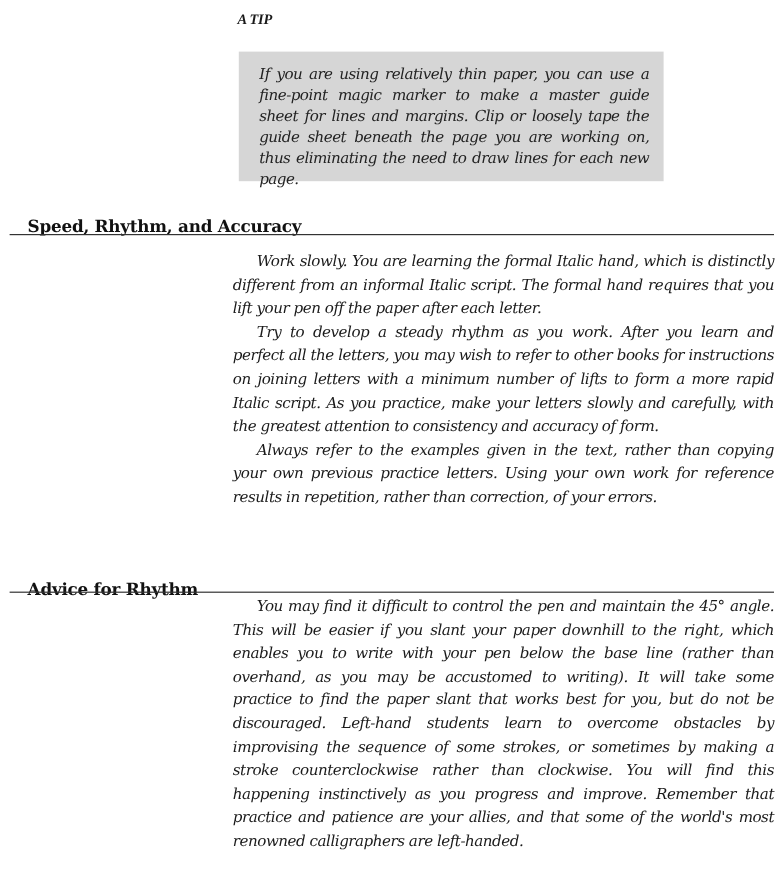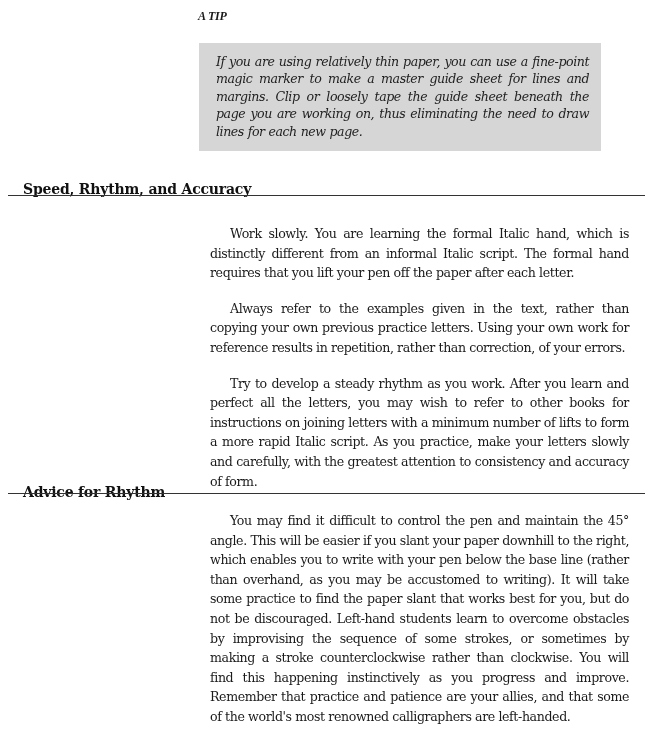--- a/index.html
+++ b/index.html
@@ -23,21 +23,21 @@
       font-weight: bold;
       font-style: italic;
       font-size: 12px;
       letter-spacing: -0.2px;
       margin: 0;
     }
     .tip-box {
       position: absolute;
       left: 199px;
       top: 43px;
-      width: 402px;
+      width: 354px;
       height: 108px;
       background: #d6d6d6;
       box-sizing: border-box;
       padding: 10px 12px 0 17px;
     }
     .tip-text {
       font-family: "DejaVu Serif", serif;
       font-style: italic;
       font-size: 12.6px;
       line-height: 17.4px;
@@ -69,39 +69,40 @@
       left: 194px;
       width: 451px;
     }
     .body-para {
       font-family: "DejaVu Serif", serif;
       font-size: 12.6px;
       line-height: 19.6px;
       text-align: justify;
       text-indent: 20px;
       letter-spacing: -0.4px;
-      margin: 16px;
+      margin: 0;
       color: #1a1a1a;
+      font-style: italic;
     }
   </style>
 </head>
 <body>
 
 <h3 class="tip-title">A TIP</h3>
 <div class="tip-box">
   <p class="tip-text">If you are using relatively thin paper, you can use a fine-point magic marker to make a master guide sheet for lines and margins. Clip or loosely tape the guide sheet beneath the page you are working on, thus eliminating the need to draw lines for each new page.</p>
 </div>
 
 <h2 class="section-heading" style="top:166px;">Speed, Rhythm, and Accuracy</h2>
 <div class="rule" style="top:195px;"></div>
 
 <div class="body-block" style="top:208px;">
   <p class="body-para">Work slowly. You are learning the formal Italic hand, which is distinctly different from an informal Italic script. The formal hand requires that you lift your pen off the paper after each letter.</p>
+  <p class="body-para">Try to develop a steady rhythm as you work. After you learn and perfect all the letters, you may wish to refer to other books for instructions on joining letters with a minimum number of lifts to form a more rapid Italic script. As you practice, make your letters slowly and carefully, with the greatest attention to consistency and accuracy of form.</p>
   <p class="body-para">Always refer to the examples given in the text, rather than copying your own previous practice letters. Using your own work for reference results in repetition, rather than correction, of your errors.</p>
-  <p class="body-para">Try to develop a steady rhythm as you work. After you learn and perfect all the letters, you may wish to refer to other books for instructions on joining letters with a minimum number of lifts to form a more rapid Italic script. As you practice, make your letters slowly and carefully, with the greatest attention to consistency and accuracy of form.</p>
 </div>
 
 <h2 class="section-heading" style="top:469px;">Advice for Rhythm</h2>
 <div class="rule" style="top:493px;"></div>
 
 <div class="body-block" style="top:495px;">
   <p class="body-para">You may find it difficult to control the pen and maintain the 45° angle. This will be easier if you slant your paper downhill to the right, which enables you to write with your pen below the base line (rather than overhand, as you may be accustomed to writing). It will take some practice to find the paper slant that works best for you, but do not be discouraged. Left-hand students learn to overcome obstacles by improvising the sequence of some strokes, or sometimes by making a stroke counterclockwise rather than clockwise. You will find this happening instinctively as you progress and improve. Remember that practice and patience are your allies, and that some of the world's most renowned calligraphers are left-handed.</p>
 </div>
 
 </body></html>

